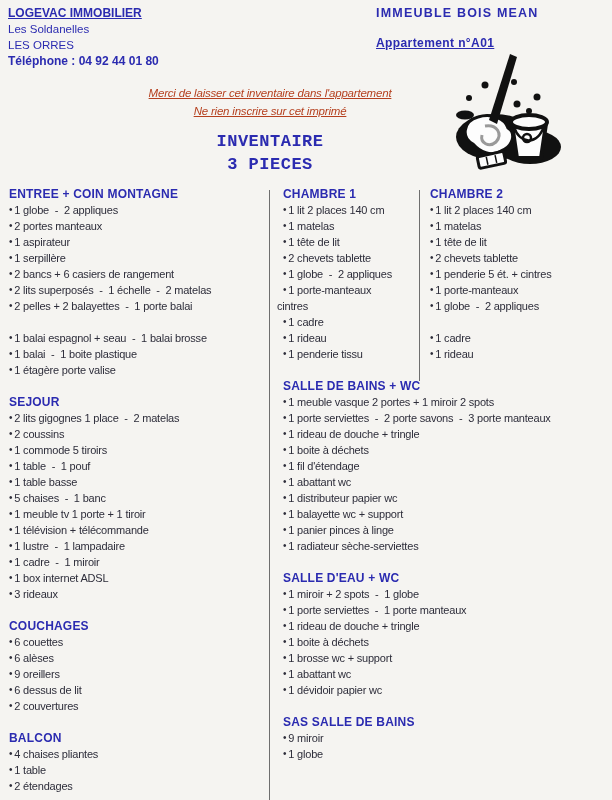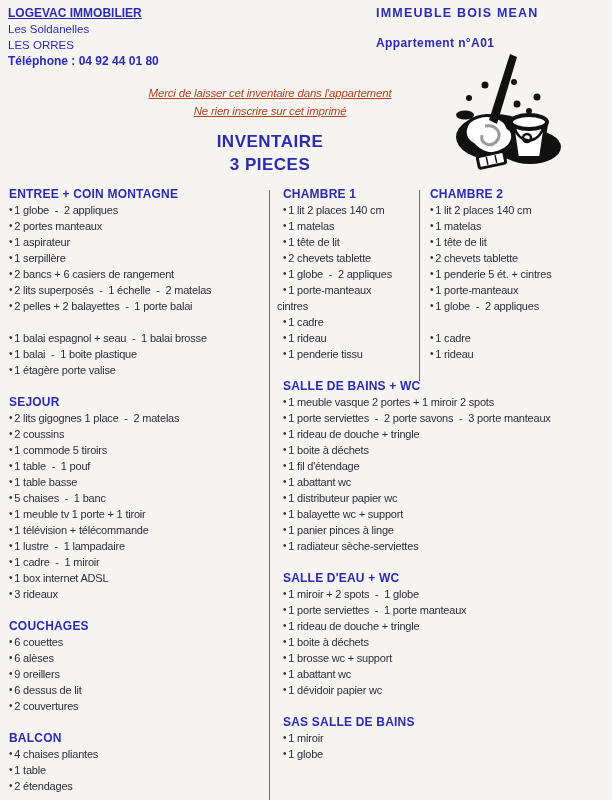--- a/index.html
+++ b/index.html
@@ -10,30 +10,30 @@
   body{width:612px; height:800px; font-family:"Liberation Sans", sans-serif; background:#fff;}
   .page{position:relative; width:612px; height:800px; background:var(--bg); overflow:hidden;}
 
   
   .agency{position:absolute; left:8px; top:5px; color:var(--blue); line-height:16px;}
   .agency-name{font-weight:bold; font-size:12px; text-decoration:underline;}
   .agency-line{font-size:11.5px;}
   .agency-phone{font-weight:bold; font-size:12px;}
   .building{position:absolute; left:333px; top:6px; color:var(--blue); line-height:15px;margin-left:43px;}
   .building-name{font-weight:bold; font-size:12.5px; letter-spacing:1.2px;}
-  .apartment{font-weight:bold; font-size:12px; margin-top:15px; letter-spacing:0.4px;}
+  .apartment{font-weight:bold; font-size:12px; margin-top:15px; letter-spacing:0.4px;text-decoration:underline;}
 
   
   .notice{position:absolute; left:0; top:84px; width:540px; text-align:center; color:var(--red);
           font-weight:normal; font-style:italic;}
   .notice div{font-size:11.5px; line-height:18px; text-decoration:underline; letter-spacing:-0.2px;}
 
   
   .doc-title{position:absolute; left:0; top:130px; width:540px; text-align:center; color:var(--blue);
-             font-weight:bold;}
+             font-weight:bold;font-family:Liberation Mono, monospace;}
   .doc-title div{font-size:17px; line-height:23px; letter-spacing:0.5px;}
 
   
   .clipart{position:absolute; left:440px; top:54px; width:172px; height:126px;}
 
   
   .divider{position:absolute; width:1px; background:var(--line);}
   .divider-1{left:269px; top:190px; height:610px;}
   .divider-2{left:419px; top:190px; height:191px;}
 
@@ -190,21 +190,21 @@
           <div class="item"><span class="bullet">•</span><span class="txt">1 miroir + 2 spots  -  1 globe</span></div>
           <div class="item"><span class="bullet">•</span><span class="txt">1 porte serviettes  -  1 porte manteaux</span></div>
           <div class="item"><span class="bullet">•</span><span class="txt">1 rideau de douche + tringle</span></div>
           <div class="item"><span class="bullet">•</span><span class="txt">1 boite à déchets</span></div>
           <div class="item"><span class="bullet">•</span><span class="txt">1 brosse wc + support</span></div>
           <div class="item"><span class="bullet">•</span><span class="txt">1 abattant wc</span></div>
           <div class="item"><span class="bullet">•</span><span class="txt">1 dévidoir papier wc</span></div>
         </section>
         <section class="section">
           <div class="sec-title">SAS SALLE DE BAINS</div>
-          <div class="item"><span class="bullet">•</span><span class="txt">1 miroir</span></div>
+          <div class="item"><span class="bullet">•</span><span class="txt">9 miroir</span></div>
           <div class="item"><span class="bullet">•</span><span class="txt">1 globe</span></div>
         </section>
       </div>
       <div class="col">
         <section class="section">
           <div class="sec-title">CHAMBRE 2</div>
           <div class="item"><span class="bullet">•</span><span class="txt">1 lit 2 places 140 cm</span></div>
           <div class="item"><span class="bullet">•</span><span class="txt">1 matelas</span></div>
           <div class="item"><span class="bullet">•</span><span class="txt">1 tête de lit</span></div>
           <div class="item"><span class="bullet">•</span><span class="txt">2 chevets tablette</span></div>

